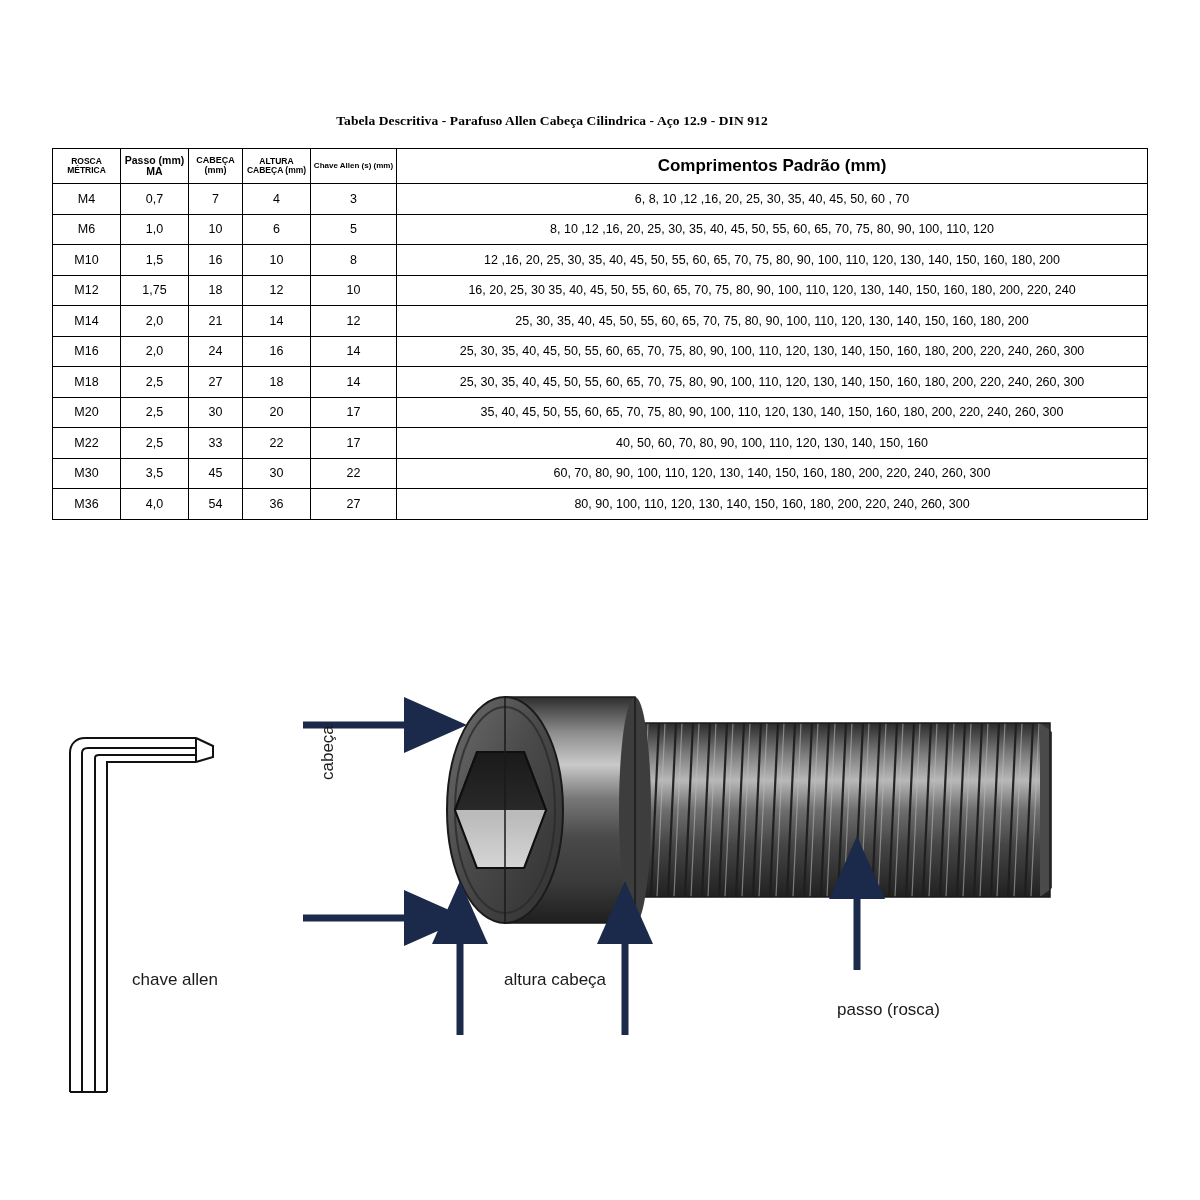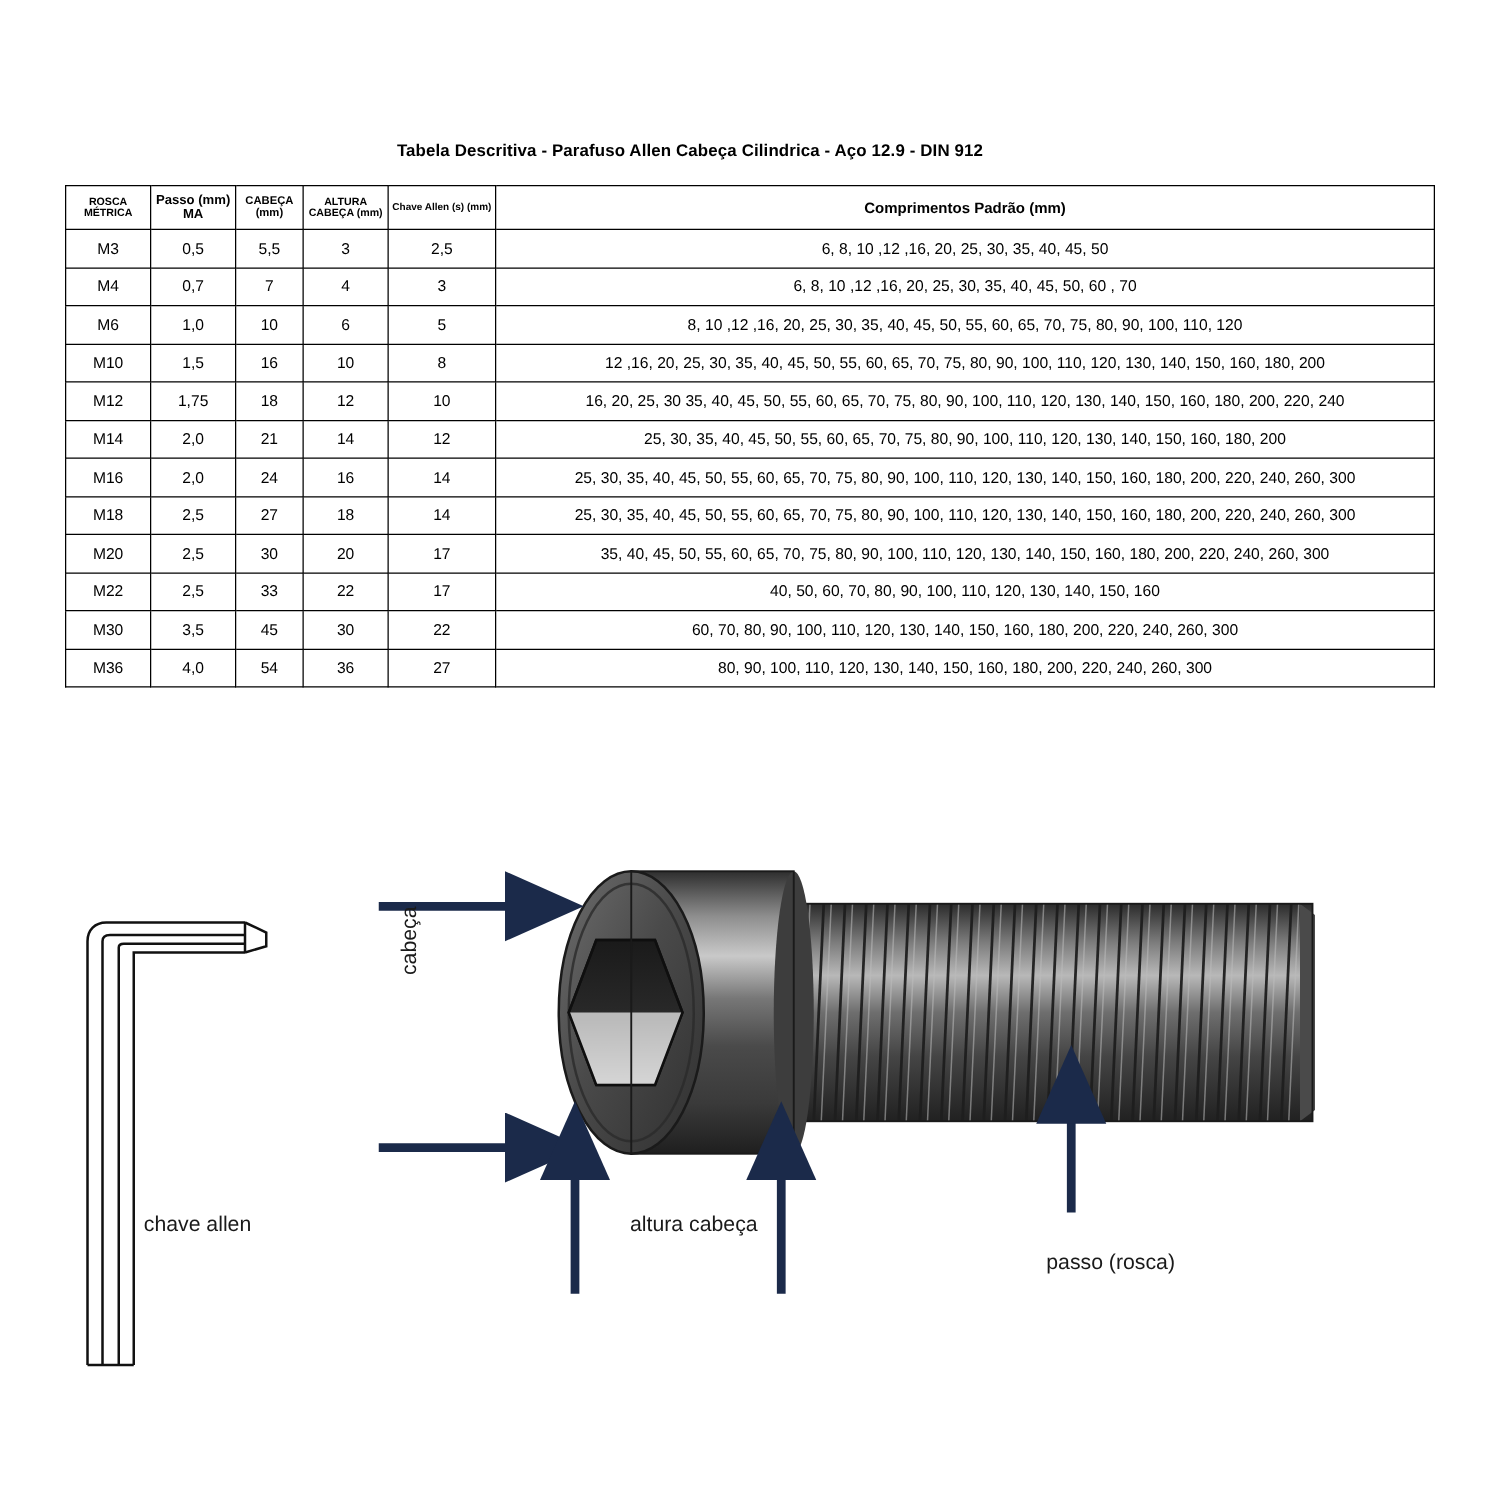--- a/index.html
+++ b/index.html
@@ -19,20 +19,21 @@
   
   .doc-title {
     position: absolute;
     top: 113px;
     left: 0;
     width: 1104px;
     text-align: center;
     font-size: 13.5px;
     font-weight: bold;
     letter-spacing: 0.1px;
+    font-family: Liberation Serif, serif;
   }
 
   
   .table-wrap {
     position: absolute;
     top: 148px;
     left: 52px;
     width: 1096px;
   }
   table.spec {
@@ -51,21 +52,21 @@
   }
   table.spec thead th {
     height: 34px;
     line-height: 1.08;
   }
   .th-rosca { font-size: 8.5px; font-weight: bold; }
   .th-passo { font-size: 10.5px; font-weight: bold; text-align: center; }
   .th-cab   { font-size: 9px;  font-weight: bold; }
   .th-alt   { font-size: 8.5px; font-weight: bold; }
   .th-chave { font-size: 8px;  font-weight: bold; }
-  .th-comp  { font-size: 12px; font-weight: bold; }
+  .th-comp  { font-size: 17px; font-weight: bold; }
 
   td.lengths {
     text-align: left;
     padding-left: 8px;
     font-size: 13px;
     white-space: nowrap;
     overflow: hidden;
   }
 
   
@@ -86,21 +87,21 @@
   }
   .illus svg { display: block; }
 
   .lbl {
     position: absolute;
     font-size: 17px;
     color: #1a1a1a;
     font-family: "Liberation Sans", sans-serif;
     white-space: nowrap;
   }
-  .lbl-chave { left: 115px; top: 330px; }
+  .lbl-chave { left: 132px; top: 330px; }
   .lbl-altura { left: 482px; top: 330px; margin-left: 22px; }
   .lbl-passo { left: 805px; top: 360px; margin-left: 32px; }
   .lbl-cabeca {
     left: 318px;
     top: 140px;
     transform: rotate(-90deg);
     transform-origin: left top;
     font-size: 17px;
   }
 </style>
@@ -139,28 +140,20 @@
         </th>
         <th>
           <div class="th-chave">Chave Allen (s) (mm)</div>
         </th>
         <th>
           <div class="th-comp">Comprimentos Padrão (mm)</div>
         </th>
       </tr>
     </thead>
     <tbody id="table-body">
-        <tr>
-          <td>M3</td>
-          <td>0,5</td>
-          <td>5,5</td>
-          <td>3</td>
-          <td>2,5</td>
-          <td class="lengths">6, 8, 10 ,12 ,16, 20, 25, 30, 35, 40, 45, 50</td>
-        </tr>
         <tr>
           <td>M4</td>
           <td>0,7</td>
           <td>7</td>
           <td>4</td>
           <td>3</td>
           <td class="lengths">6, 8, 10 ,12 ,16, 20, 25, 30, 35, 40, 45, 50, 60 , 70</td>
         </tr>
         <tr>
           <td>M6</td>

